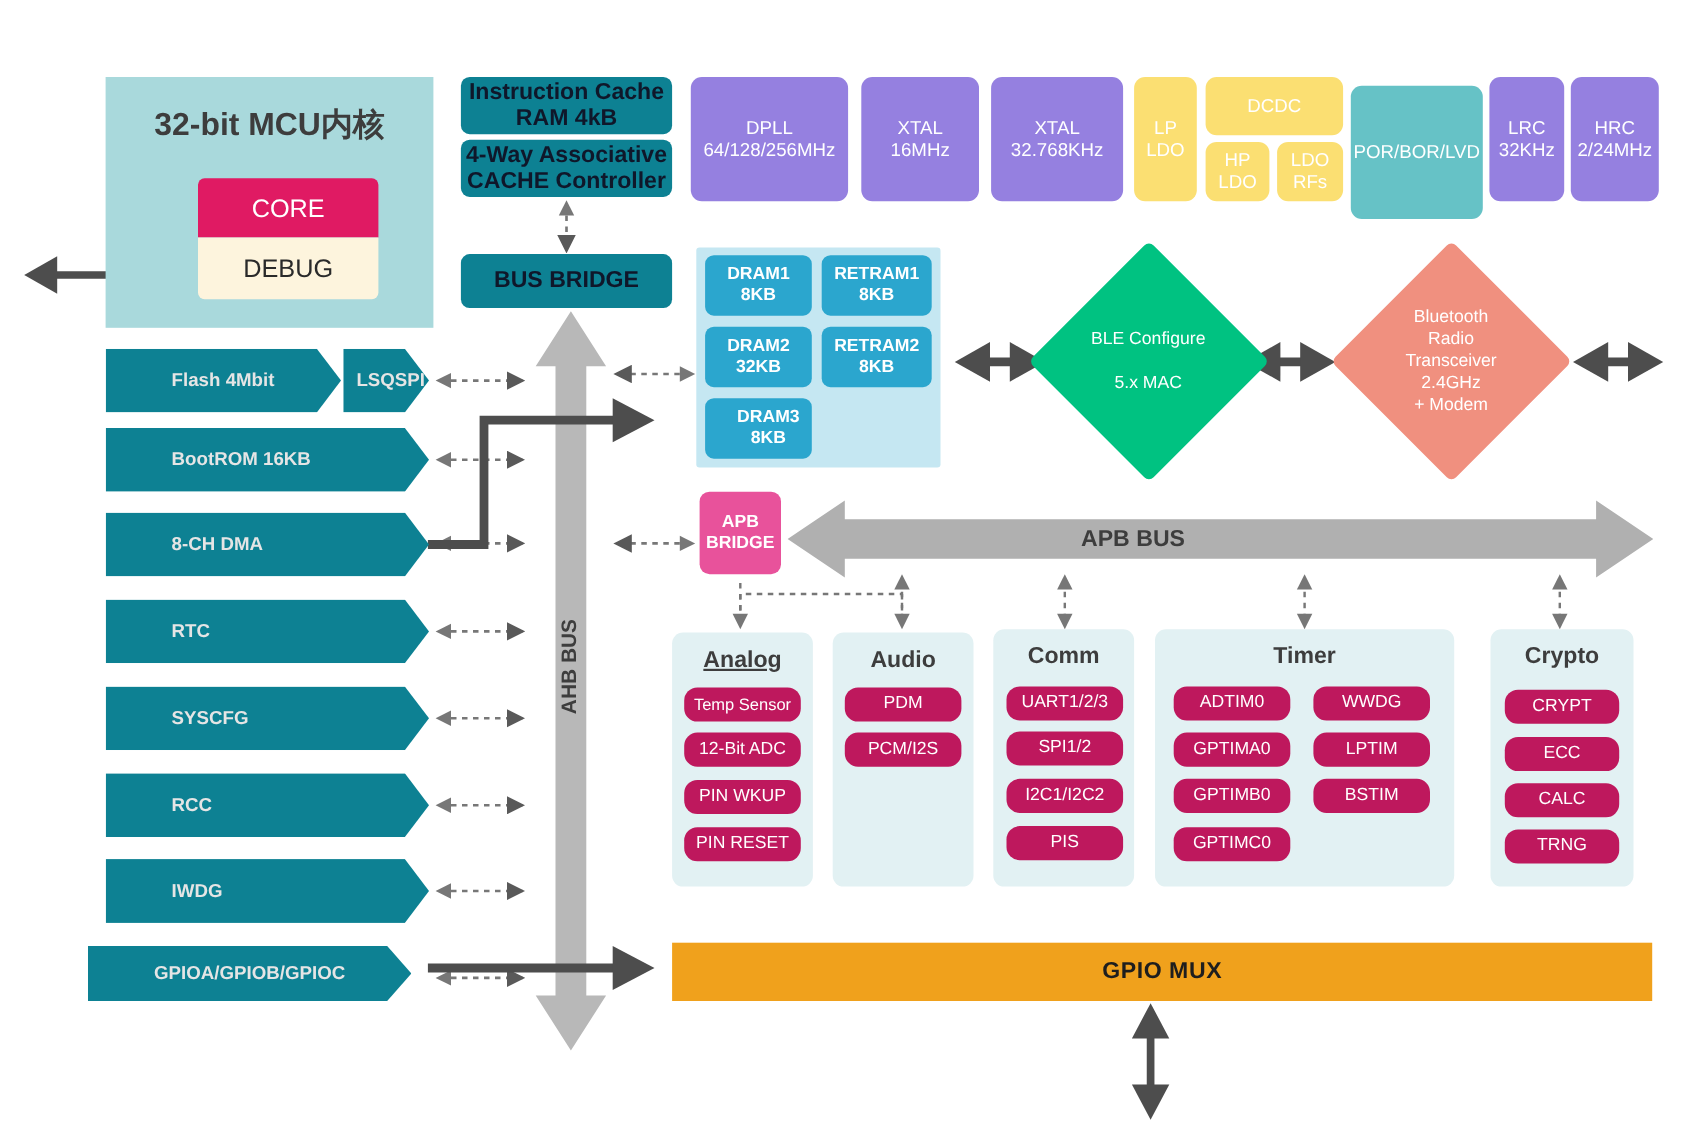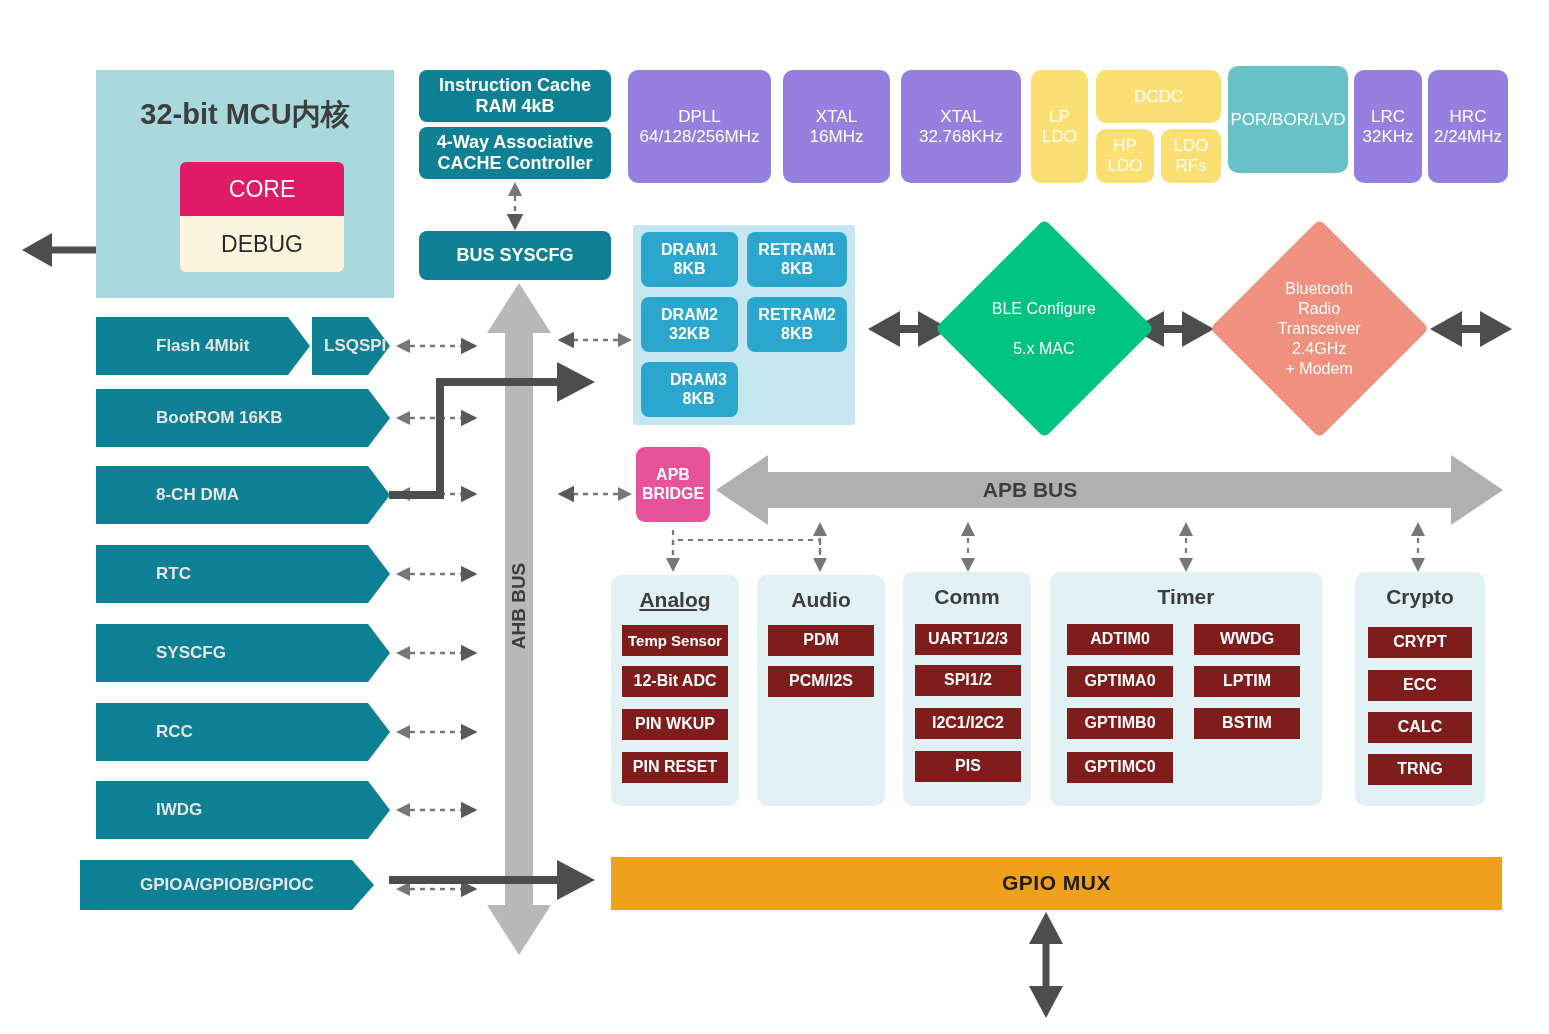--- a/index.html
+++ b/index.html
@@ -10,21 +10,21 @@
 
   
   #mcu-core-box{left:96px;top:70px;width:298px;height:228px;background:#a9d9dc;}
   #mcu-core-title{left:96px;top:90px;width:298px;height:50px;font-size:29px;font-weight:bold;color:#3d3d3d;}
   #core-block{left:180px;top:162px;width:164px;height:54px;background:#e01a63;color:#fff;font-size:23px;
               border-radius:6px 6px 0 0;}
   #debug-block{left:180px;top:216px;width:164px;height:56px;background:#fdf4dd;color:#2a2a2a;font-size:23px;
                border-radius:0 0 6px 6px;}
 
   
-  .teal{background:#0d8193;color:#ffffff;border-radius:8px;font-size:18px;font-weight:bold;}
+  .teal{background:#0d8193;color:#0f172a;border-radius:8px;font-size:21px;font-weight:bold;}
   
   .leftbar{background:#0d8193;color:#e5e5e5;font-size:17px;font-weight:bold;
            display:flex;align-items:center;padding-left:60px;
            clip-path:polygon(0 0, calc(100% - 22px) 0, 100% 50%, calc(100% - 22px) 100%, 0 100%);}
   .leftbar.sq{border-radius:0;}
 
   
   .purple{background:#9580e0;color:#fff;border-radius:10px;font-size:17px;}
   .yellow{background:#fbdf72;color:#fff;border-radius:10px;font-size:17px;}
   .tealtop{background:#66c2c6;color:#fff;border-radius:10px;font-size:17px;}
@@ -38,21 +38,21 @@
   .diamond > span{display:block;transform:rotate(-45deg);color:#fff;font-size:16px;line-height:1.25;text-align:center;}
   #ahb-label{left:473px;top:560px;width:92px;height:92px;font-size:19px;font-weight:bold;color:#3d3d3d;
              transform:rotate(-90deg);}
   #apb-bus-label{left:900px;top:475px;width:260px;height:30px;font-size:21px;font-weight:bold;color:#3d3d3d;}
   #apb-bridge{left:636px;top:447px;width:74px;height:75px;background:#e8529b;color:#fff;border-radius:9px;
               font-size:16px;font-weight:bold;}
 
   
   .grp{background:#e2f1f3;border-radius:10px;}
   .grp-title{font-size:21px;font-weight:bold;color:#3d3d3d;}
-  .chip{background:#7f1d1d;color:#fff;font-size:16px;font-weight:bold;border-radius:0;}
+  .chip{background:#be185d;color:#fff;font-size:16px;font-weight:normal;border-radius:12px;}
 
   
   #gpio-mux{left:611px;top:857px;width:891px;height:53px;background:#f0a11c;color:#1e1e1e;
             font-size:21px;font-weight:bold;letter-spacing:.5px;}
 
   svg.ov{position:absolute;left:0;top:0;width:1549px;height:1034px;pointer-events:none;}
 </style>
 </head>
 <body>
 
@@ -175,21 +175,21 @@
     <div>Instruction Cache</div>
     <div>RAM 4kB</div>
   </div>
 </div>
 <div class="abs ctr teal" style="left:419px;top:127px;width:192px;height:52px;">
   <div>
     <div>4-Way Associative</div>
     <div>CACHE Controller</div>
   </div>
 </div>
-<div class="abs ctr teal" style="left:419px;top:231px;width:192px;height:49px;">BUS SYSCFG</div>
+<div class="abs ctr teal" style="left:419px;top:231px;width:192px;height:49px;">BUS BRIDGE</div>
 
 <div class="abs ctr purple" style="left:628px;top:70px;width:143px;height:113px;">
   <div>
     <div>DPLL</div>
     <div>64/128/256MHz</div>
   </div>
 </div>
 <div class="abs ctr purple" style="left:783px;top:70px;width:107px;height:113px;">
   <div>
     <div>XTAL</div>
@@ -214,21 +214,21 @@
     <div>HP</div>
     <div>LDO</div>
   </div>
 </div>
 <div class="abs ctr yellow" style="left:1161px;top:129px;width:60px;height:54px;">
   <div>
     <div>LDO</div>
     <div>RFs</div>
   </div>
 </div>
-<div class="abs ctr tealtop" style="left:1228px;top:66px;width:120px;height:107px;">POR/BOR/LVD</div>
+<div class="abs ctr tealtop" style="left:1228px;top:78px;width:120px;height:121px;">POR/BOR/LVD</div>
 <div class="abs ctr purple" style="left:1354px;top:70px;width:68px;height:113px;">
   <div>
     <div>LRC</div>
     <div>32KHz</div>
   </div>
 </div>
 <div class="abs ctr purple" style="left:1428px;top:70px;width:80px;height:113px;">
   <div>
     <div>HRC</div>
     <div>2/24MHz</div>

